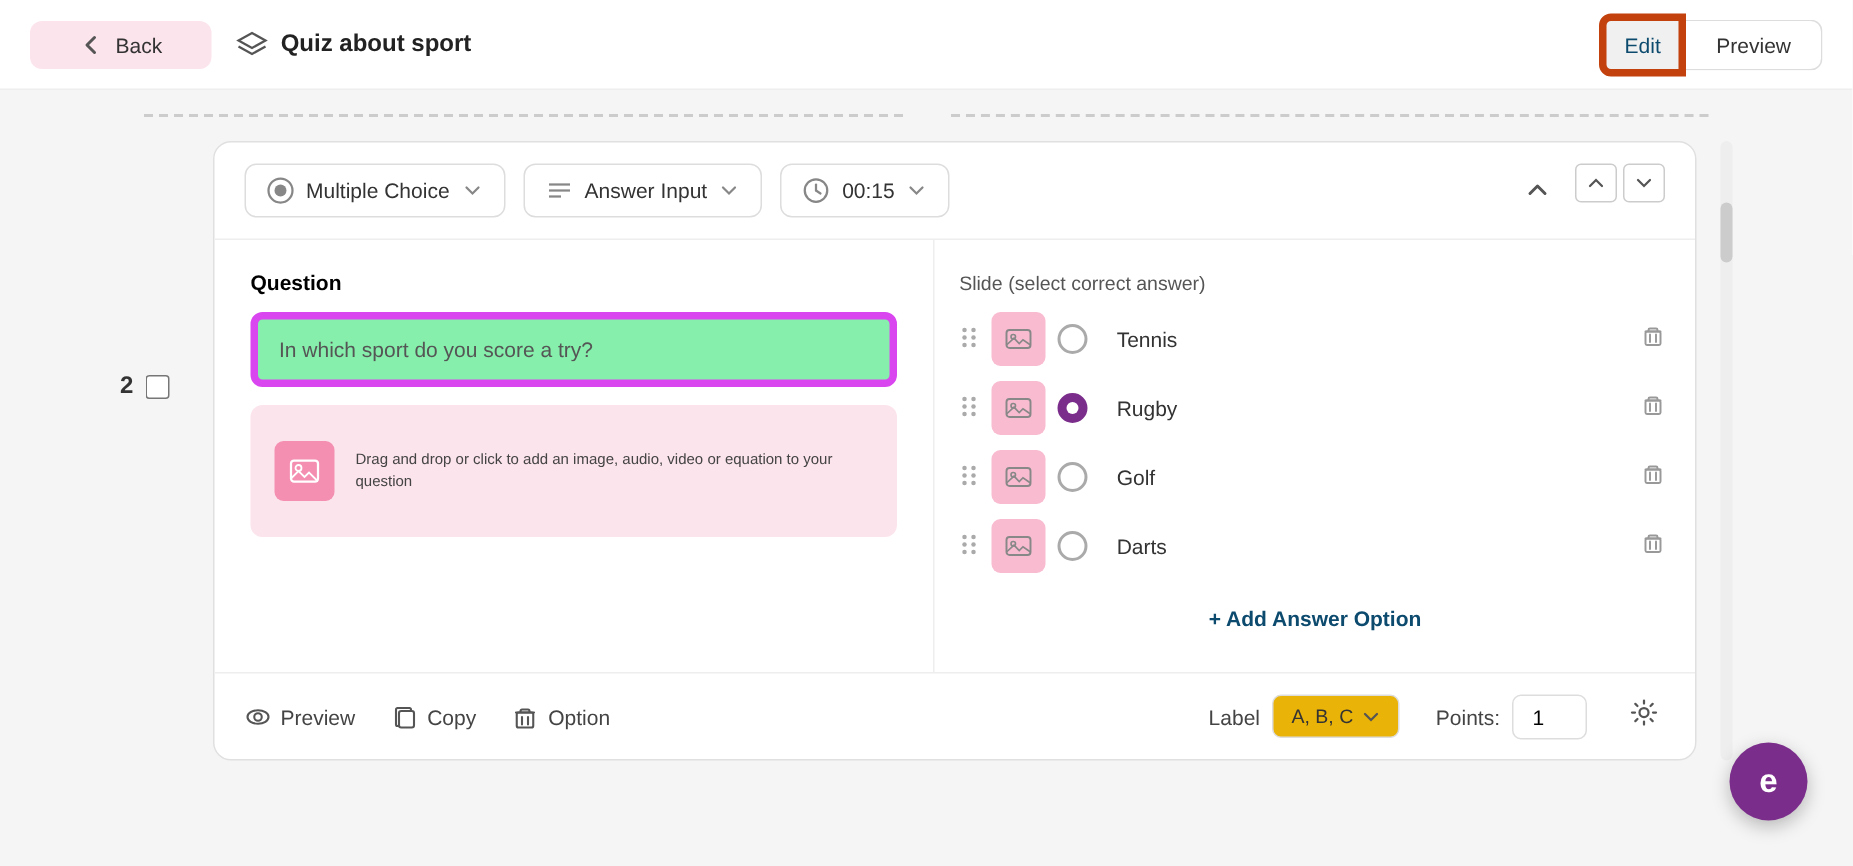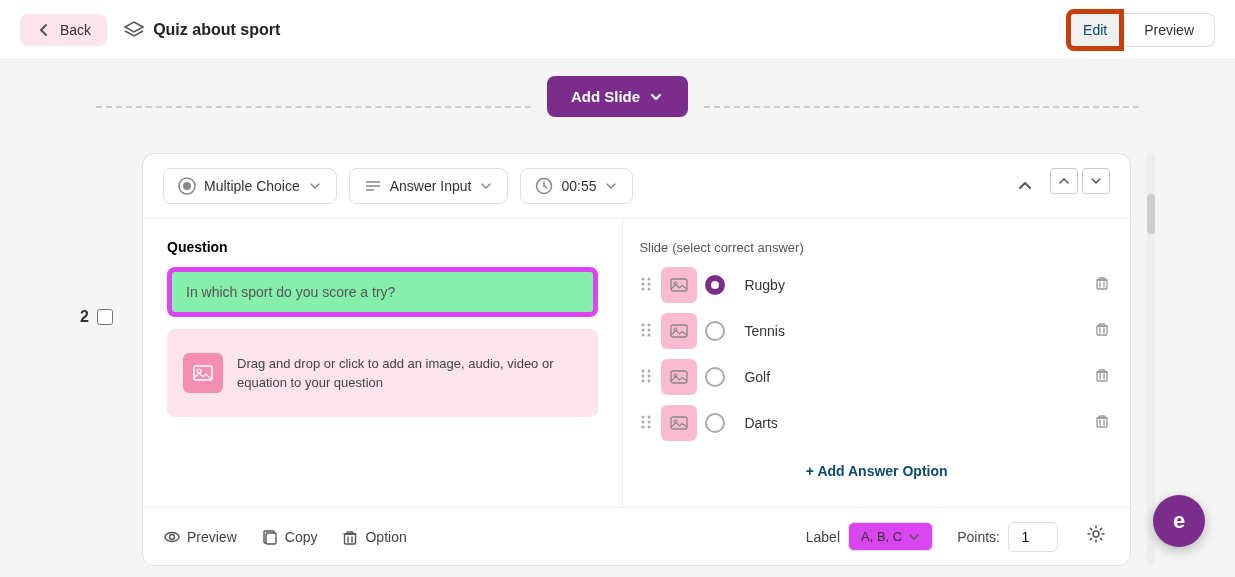--- a/index.html
+++ b/index.html
@@ -26,21 +26,21 @@
       align-items: center;
       gap: 16px;
     }
     .back-btn {
       display: flex;
       align-items: center;
       gap: 8px;
       background: #fce4ec;
       border: none;
       border-radius: 8px;
-      padding: 8px 16px;
+      padding: 8px 33px;
       font-size: 14px;
       cursor: pointer;
       color: #333;
       font-weight: 500;
     }
     .quiz-title-area {
       display: flex;
       align-items: center;
       gap: 8px;
       font-size: 16px;
@@ -243,21 +243,21 @@
       background: #f48fb1;
       border-radius: 6px;
       display: flex;
       align-items: center;
       justify-content: center;
       flex-shrink: 0;
       color: #fff;
       font-size: 18px;
     }
     .media-text {
-      font-size: 13px;
+      font-size: 10px;
       color: #444;
       line-height: 1.5;
     }
 
     
     .answer-option {
       display: flex;
       align-items: center;
       gap: 8px;
       margin-bottom: 10px;
@@ -357,21 +357,21 @@
       display: flex;
       align-items: center;
       gap: 8px;
       font-size: 14px;
       color: #444;
     }
     .label-dropdown {
       display: flex;
       align-items: center;
       gap: 6px;
-      background: #d946ef;
+      background: #eab308;
       border: 1px solid #ddd;
       border-radius: 6px;
       padding: 6px 12px;
       font-size: 13px;
       cursor: pointer;
       color: #333;
     }
     .points-section {
       display: flex;
       align-items: center;
@@ -473,26 +473,20 @@
     <button class="edit-btn">Edit</button>
     <button class="preview-btn-top">Preview</button>
   </div>
 </div>
 
 <div class="main-area" style="position:relative;">
 
   <div style="display:flex; align-items:center; width:100%; justify-content:center; margin-bottom: 16px;">
 
     <div style="flex:1; border-top: 2px dashed #ccc; margin: 0 16px;"></div>
-    <button class="add-slide-btn">
-      <span>Add Slide</span>
-      <svg width="16" height="16" viewBox="0 0 16 16" fill="none">
-        <path d="M4 6L8 10L12 6" stroke="#fff" stroke-width="2" stroke-linecap="round" stroke-linejoin="round"></path>
-      </svg>
-    </button>
     <div style="flex:1; border-top: 2px dashed #ccc; margin: 0 16px;"></div>
   </div>
 
   <div class="slide-row">
 
     <div class="slide-number-area">
       <span class="slide-number">2</span>
       <input type="checkbox" class="slide-checkbox" style="">
     </div>
 
@@ -522,21 +516,21 @@
             <path d="M3 5L7 9L11 5" stroke="#555" stroke-width="1.5" stroke-linecap="round"></path>
           </svg>
         </button>
 
         <button class="timer-btn">
           <svg width="18" height="18" viewBox="0 0 18 18" fill="none">
             <circle cx="9" cy="9" r="7.5" stroke="#555" stroke-width="1.5"></circle>
             <line x1="9" y1="5" x2="9" y2="9" stroke="#555" stroke-width="1.5" stroke-linecap="round"></line>
             <line x1="9" y1="9" x2="12" y2="11" stroke="#555" stroke-width="1.5" stroke-linecap="round"></line>
           </svg>
-          <span>00:55</span>
+          <span>00:15</span>
           <svg width="14" height="14" viewBox="0 0 14 14" fill="none">
             <path d="M3 5L7 9L11 5" stroke="#555" stroke-width="1.5" stroke-linecap="round"></path>
           </svg>
         </button>
 
         <div class="slide-header-spacer"></div>
 
         <button class="collapse-btn">
           <svg width="18" height="18" viewBox="0 0 18 18" fill="none">
             <path d="M4 12L9 7L14 12" stroke="#555" stroke-width="2" stroke-linecap="round" stroke-linejoin="round"></path>
@@ -594,22 +588,22 @@
                     <circle cx="10" cy="14" r="1.5" fill="#aaa"></circle>
                 </svg>
               </span>
               <button class="img-option-btn">
                 <svg width="18" height="18" viewBox="0 0 18 18" fill="none">
                   <rect x="1" y="3" width="16" height="12" rx="2" stroke="#888" stroke-width="1.3"></rect>
                   <circle cx="5.5" cy="7.5" r="1.5" stroke="#888" stroke-width="1.1"></circle>
                   <path d="M1 13L6 8.5L9.5 12L12 9.5L17 13" stroke="#888" stroke-width="1.1"></path>
                 </svg>
               </button>
-              <div class="radio-circle selected"></div>
-              <span class="answer-text">Rugby</span>
+              <div class="radio-circle"></div>
+              <span class="answer-text">Tennis</span>
               <button class="delete-answer-btn">
                 <svg width="16" height="16" viewBox="0 0 16 16" fill="none">
                   <path d="M3 5h10M5 5V4a1 1 0 011-1h4a1 1 0 011 1v1M6 7v5M10 7v5" stroke="#999" stroke-width="1.3" stroke-linecap="round"></path>
                   <rect x="3" y="5" width="10" height="9" rx="1" stroke="#999" stroke-width="1.3"></rect>
                 </svg>
               </button>
             </div>
 
             <div class="answer-option">
               <span class="drag-handle">
@@ -622,22 +616,22 @@
                     <circle cx="10" cy="14" r="1.5" fill="#aaa"></circle>
                 </svg>
               </span>
               <button class="img-option-btn">
                 <svg width="18" height="18" viewBox="0 0 18 18" fill="none">
                   <rect x="1" y="3" width="16" height="12" rx="2" stroke="#888" stroke-width="1.3"></rect>
                   <circle cx="5.5" cy="7.5" r="1.5" stroke="#888" stroke-width="1.1"></circle>
                   <path d="M1 13L6 8.5L9.5 12L12 9.5L17 13" stroke="#888" stroke-width="1.1"></path>
                 </svg>
               </button>
-              <div class="radio-circle"></div>
-              <span class="answer-text">Tennis</span>
+              <div class="radio-circle selected"></div>
+              <span class="answer-text">Rugby</span>
               <button class="delete-answer-btn">
                 <svg width="16" height="16" viewBox="0 0 16 16" fill="none">
                   <path d="M3 5h10M5 5V4a1 1 0 011-1h4a1 1 0 011 1v1M6 7v5M10 7v5" stroke="#999" stroke-width="1.3" stroke-linecap="round"></path>
                   <rect x="3" y="5" width="10" height="9" rx="1" stroke="#999" stroke-width="1.3"></rect>
                 </svg>
               </button>
             </div>
 
             <div class="answer-option">
               <span class="drag-handle">

